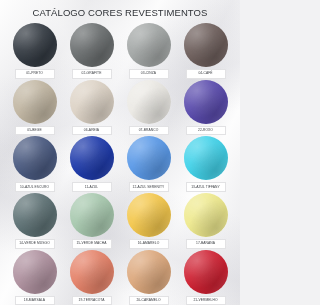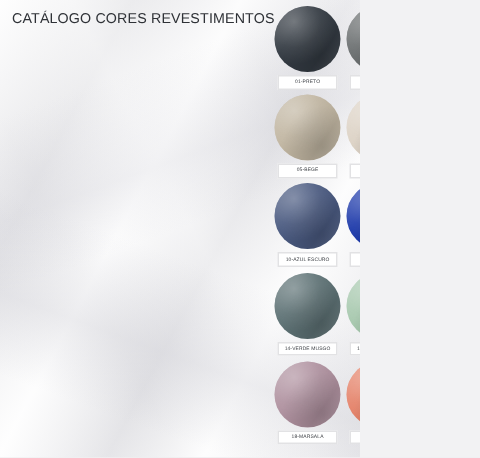--- a/index.html
+++ b/index.html
@@ -33,20 +33,21 @@
       linear-gradient(160deg, rgba(255,255,255,0) 20%, rgba(210,210,217,0.3) 38%, rgba(255,255,255,0) 50%);
   }
 
   #sheet {
     position: relative;
     width: 240px;
     height: 305px;
     box-sizing: border-box;
     padding: 4px 8px 6px 8px;
     display: flex;
+    flex-direction: column;
   }
 
   #catalog-title {
     text-align: center;
     font-size: 9.5px;
     letter-spacing: 0.1px;
     color: #2f3237;
     font-weight: 400;
     margin: 3px 0 5px 0;
     white-space: nowrap;

